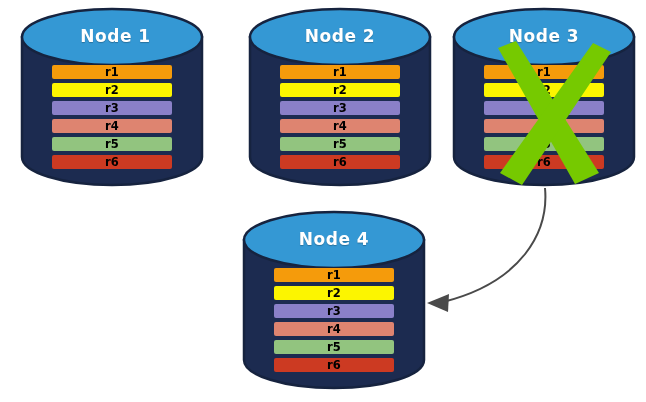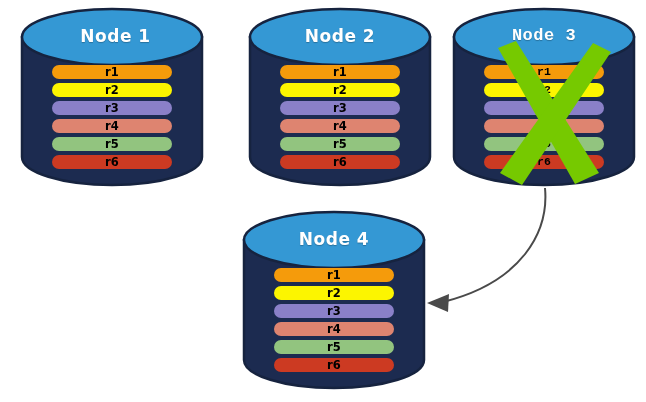--- a/index.html
+++ b/index.html
@@ -21,21 +21,21 @@
     font-weight:bold;
     font-size:17px;
     letter-spacing:0.5px;
     text-shadow:0 1px 1px rgba(0,0,0,0.25);
     white-space:nowrap;
     pointer-events:none;
   }
   .rows{position:absolute;}
   .row{
     position:relative;
-    border-radius:7px;
+    border-radius:2px;
     box-sizing:border-box;
     color:#000000;
     font-weight:bold;
     font-size:11.5px;
     line-height:14px;
     text-align:center;
     letter-spacing:0.2px;
   }
   .xmark{position:absolute;left:0;top:0;overflow:visible;pointer-events:none;}
   .arrow{position:absolute;left:0;top:0;overflow:visible;}
@@ -70,21 +70,21 @@
     <div class="rows" id="node-2-rows" style="left:32px;top:58px;width:120px;">
         <div class="row" style="background: rgb(245, 155, 11); height: 14px; margin-bottom: 4px;">r1</div>
         <div class="row" style="background: rgb(252, 245, 0); height: 14px; margin-bottom: 4px;">r2</div>
         <div class="row" style="background: rgb(138, 128, 200); height: 14px; margin-bottom: 4px;">r3</div>
         <div class="row" style="background: rgb(222, 132, 112); height: 14px; margin-bottom: 4px;">r4</div>
         <div class="row" style="background: rgb(146, 196, 127); height: 14px; margin-bottom: 4px;">r5</div>
         <div class="row" style="background: rgb(204, 58, 34); height: 14px; margin-bottom: 0px;">r6</div>
       </div>
   </div>
 
-  <div class="node" id="node-3-wrap" style="left:452px;top:7px;width:184px;height:180px;font-family:Liberation Mono, monospace;">
+  <div class="node" id="node-3-wrap" style="left:452px;top:7px;width:184px;height:180px;">
     <svg width="184" height="180" viewBox="0 0 184 180">
       <path d="M2,30 L2,150 A90,28 0 0,0 182,150 L182,30 Z" fill="#1C2B50" stroke="#16233F" stroke-width="2.5"></path>
       <ellipse cx="92" cy="30" rx="90" ry="28" fill="#3498D4" stroke="#16233F" stroke-width="2.5"></ellipse>
     </svg>
     <div class="node-title" style="top:19px;">Node  3</div>
     <div class="rows" id="node-3-rows" style="left:32px;top:58px;width:120px;">
         <div class="row" style="background: rgb(245, 155, 11); height: 14px; margin-bottom: 4px;">r1</div>
         <div class="row" style="background: rgb(252, 245, 0); height: 14px; margin-bottom: 4px;">r2</div>
         <div class="row" style="background: rgb(138, 128, 200); height: 14px; margin-bottom: 4px;">r3</div>
         <div class="row" style="background: rgb(222, 132, 112); height: 14px; margin-bottom: 4px;">r4</div>

